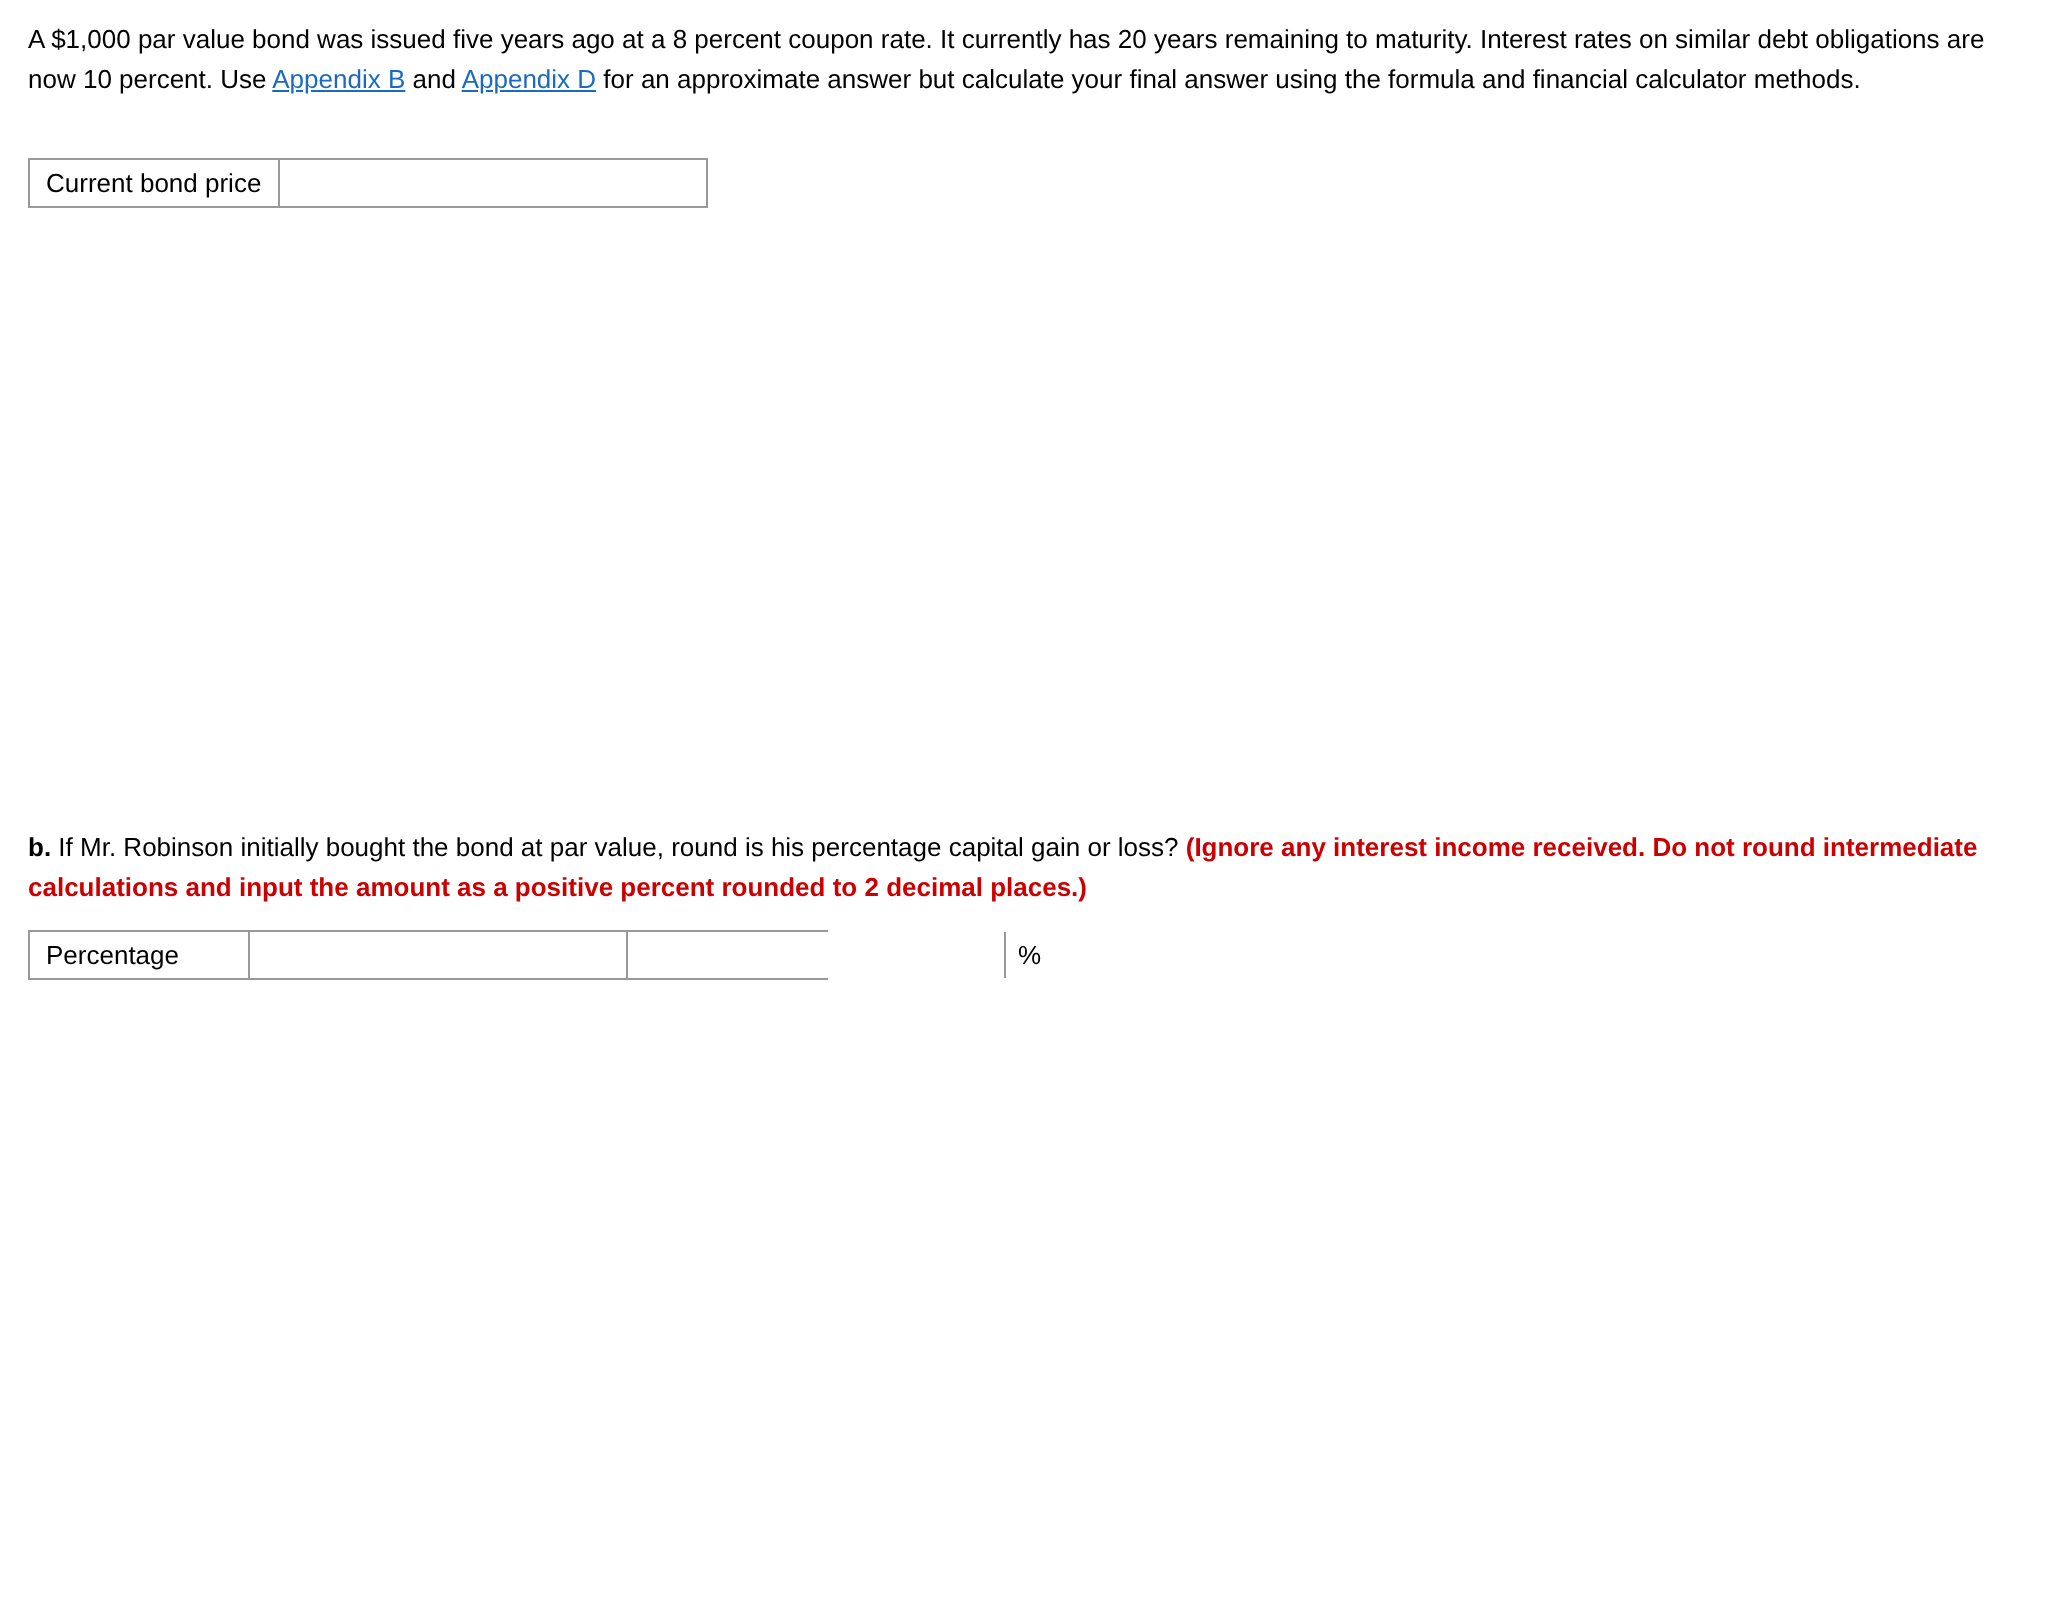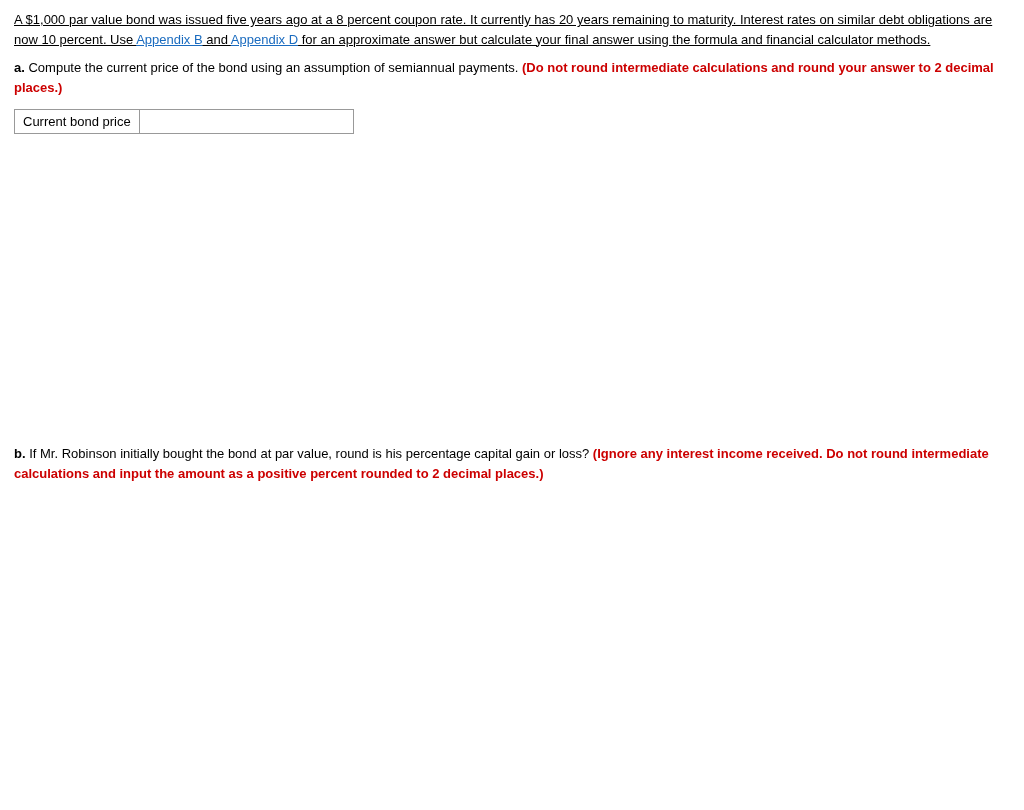--- a/index.html
+++ b/index.html
@@ -13,22 +13,21 @@
       font-size: 13px;
       background: #ffffff;
       color: #000000;
       padding: 10px 14px;
       width: 1024px;
       min-height: 810px;
     }
 
     .intro-text {
       line-height: 1.5;
-      margin-bottom: 9px;
-      text-decoration: underline;
+      margin-bottom: 30px;
     }
 
     .intro-text a {
       color: #1a6bbf;
       text-decoration: underline;
     }
 
     .question-block {
       margin-bottom: 30px;
     }
@@ -119,30 +118,33 @@
     }
   </style>
 </head>
 <body>
 
 <p class="intro-text">
   <span>A $1,000 par value bond was issued five years ago at a 8 percent coupon rate. It currently has 20 years remaining to maturity. Interest rates on similar debt obligations are now 10 percent. Use </span><a href="#">Appendix B</a><span> and </span><a href="#">Appendix D</a><span> for an approximate answer but calculate your final answer using the formula and financial calculator methods.</span>
 </p>
 
 <div class="question-block">
-  <div class="question-label">
-    <span class="bold">a.</span><span> Compute the current price of the bond using an assumption of semiannual payments. </span><span class="bold-red">(Do not round intermediate calculations and round your answer to 2 decimal places.)</span>
-  </div>
   <div class="input-row">
     <span class="field-label">Current bond price</span>
     <input type="text" placeholder="" style="">
   </div>
 </div>
 
 <div class="section-spacer"></div>
 
 <div class="question-block">
   <div class="question-label">
     <span class="bold">b.</span><span> If Mr. Robinson initially bought the bond at par value, round is his percentage capital gain or loss? </span><span class="bold-red">(Ignore any interest income received. Do not round intermediate calculations and input the amount as a positive percent rounded to 2 decimal places.)</span>
   </div>
+  <div class="percentage-row">
+    <span class="field-label">Percentage</span>
+    <input type="text" placeholder="" style="">
+    <input type="text" class="second-input" placeholder="" style="">
+    <span class="unit-label">%</span>
+  </div>
 </div>
 
 <div class="section-spacer"></div>
 
 </body></html>

